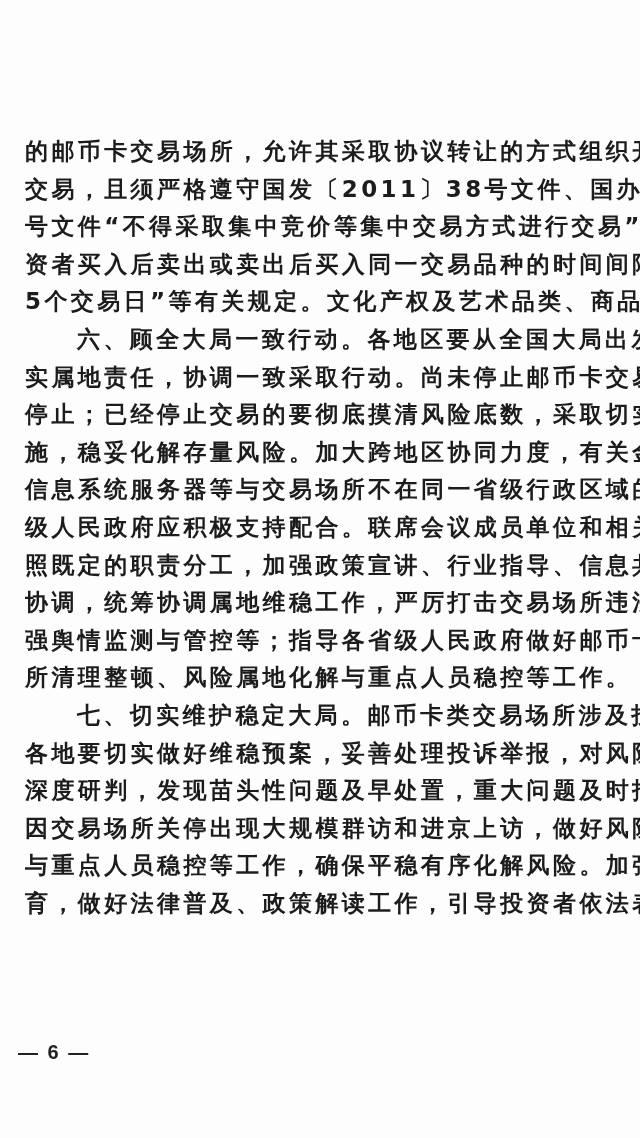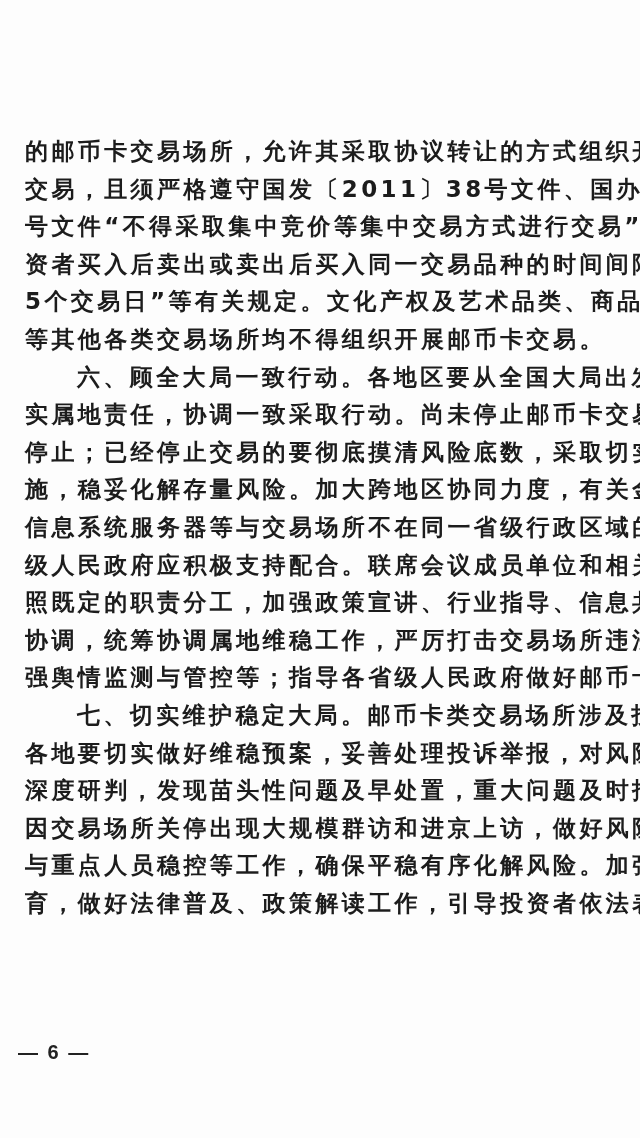--- a/index.html
+++ b/index.html
@@ -57,30 +57,30 @@
 </head>
 <body>
 
 <div class="page">
   <div class="body-text">
     <span class="line">的邮币卡交易场所，允许其采取协议转让的方式组织开展邮币卡</span>
     <span class="line">交易，且须严格遵守国发〔2011〕38号文件、国办发〔2012〕37</span>
     <span class="line">号文件“不得采取集中竞价等集中交易方式进行交易”、“任何投</span>
     <span class="line">资者买入后卖出或卖出后买入同一交易品种的时间间隔不得少于</span>
     <span class="line">5个交易日”等有关规定。文化产权及艺术品类、商品类、权益类</span>
-    <span class="line">等其他各类交易场所均不得组织开展邮币卡交易。</span>
     <span class="line indent">六、顾全大局一致行动。各地区要从全国大局出发，严格落</span>
     <span class="line">实属地责任，协调一致采取行动。尚未停止邮币卡交易的要立即</span>
     <span class="line">停止；已经停止交易的要彻底摸清风险底数，采取切实有效的措</span>
     <span class="line">施，稳妥化解存量风险。加大跨地区协同力度，有关金融机构、</span>
     <span class="line">信息系统服务器等与交易场所不在同一省级行政区域的，异地省</span>
     <span class="line">级人民政府应积极支持配合。联席会议成员单位和相关部门要按</span>
     <span class="line">照既定的职责分工，加强政策宣讲、行业指导、信息共享和沟通</span>
     <span class="line">协调，统筹协调属地维稳工作，严厉打击交易场所违法犯罪，加</span>
     <span class="line">强舆情监测与管控等；指导各省级人民政府做好邮币卡类交易场</span>
+    <span class="line">所清理整顿、风险属地化解与重点人员稳控等工作。</span>
     <span class="line indent">七、切实维护稳定大局。邮币卡类交易场所涉及投资者众多，</span>
     <span class="line">各地要切实做好维稳预案，妥善处理投诉举报，对风险做好动态、</span>
     <span class="line">深度研判，发现苗头性问题及早处置，重大问题及时报告。防止</span>
     <span class="line">因交易场所关停出现大规模群访和进京上访，做好风险属地化解</span>
     <span class="line">与重点人员稳控等工作，确保平稳有序化解风险。加强投资者教</span>
     <span class="line">育，做好法律普及、政策解读工作，引导投资者依法表达诉求、</span>
   </div>
   <div class="page-number">— 6 —</div>
 </div>
 

